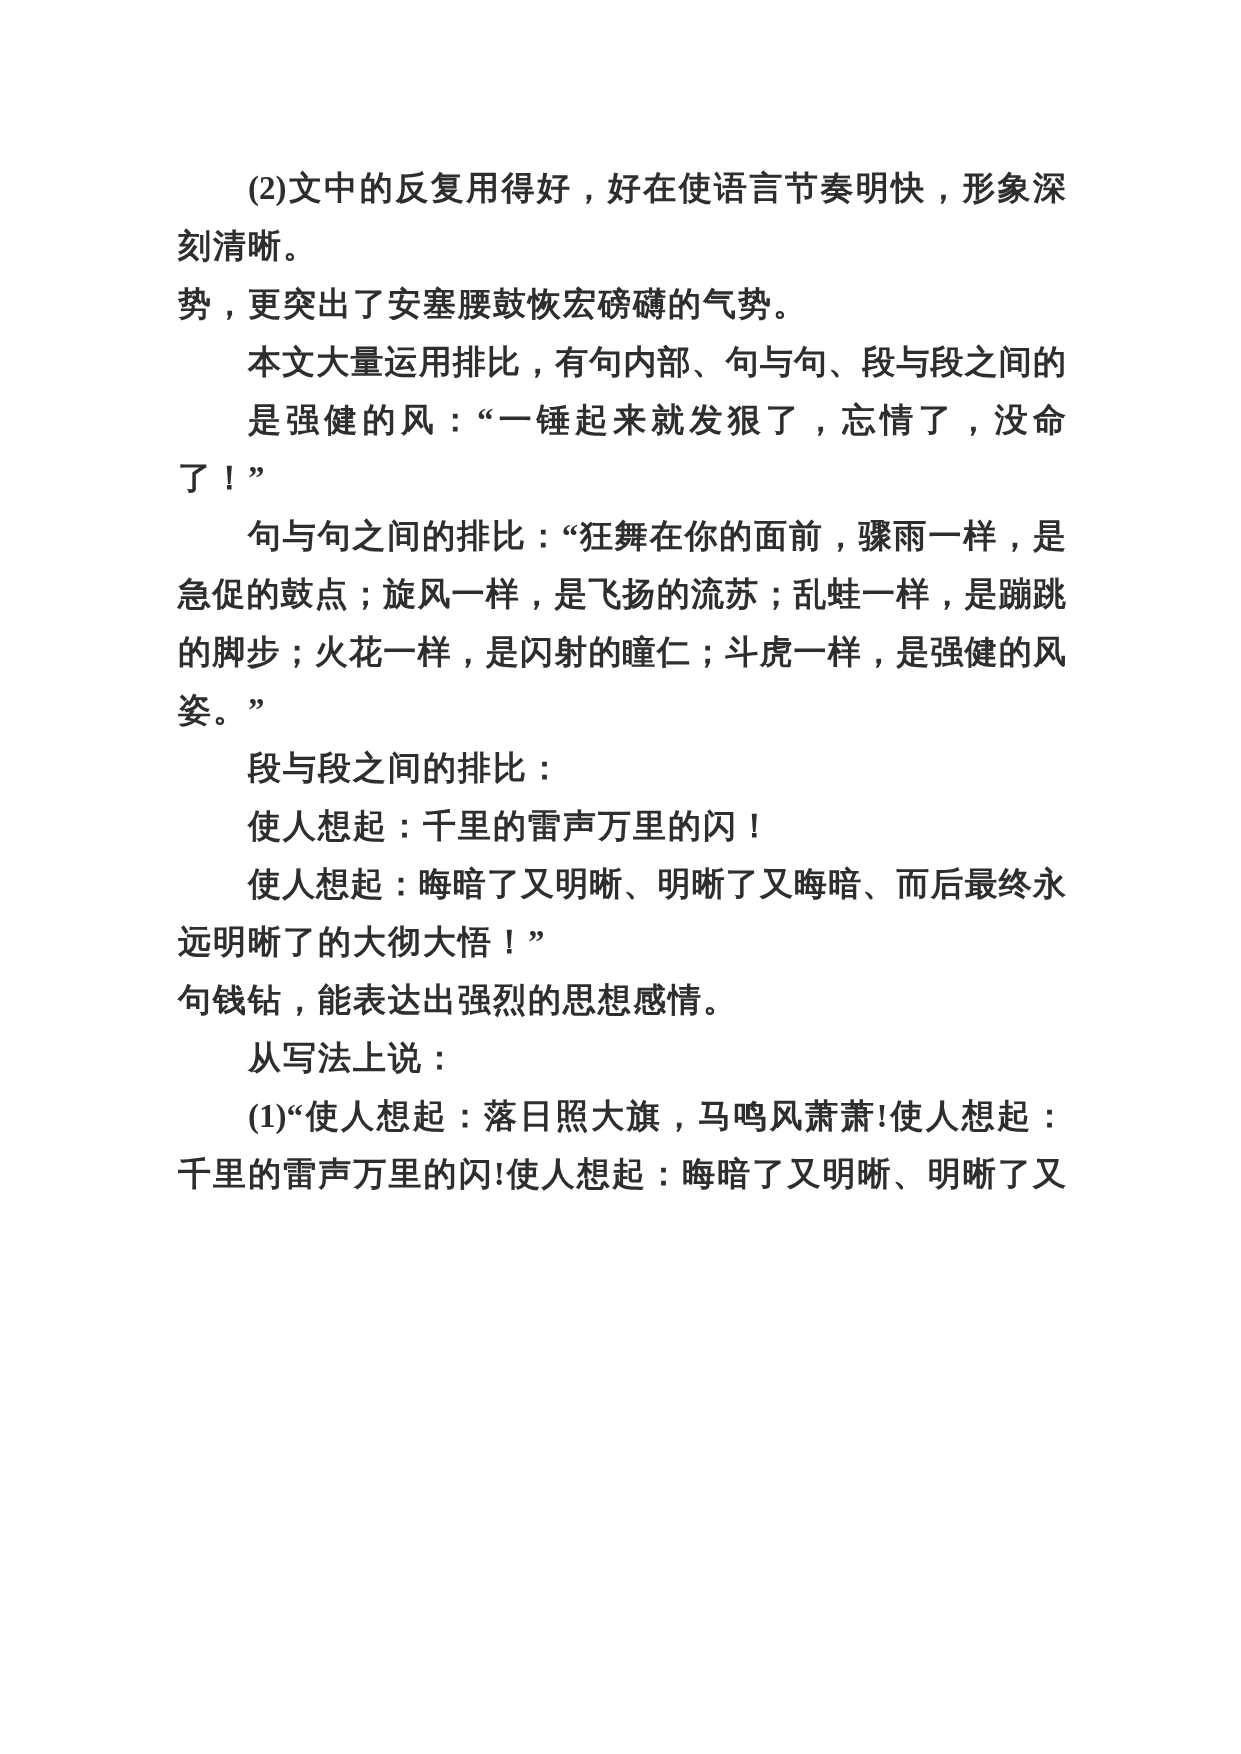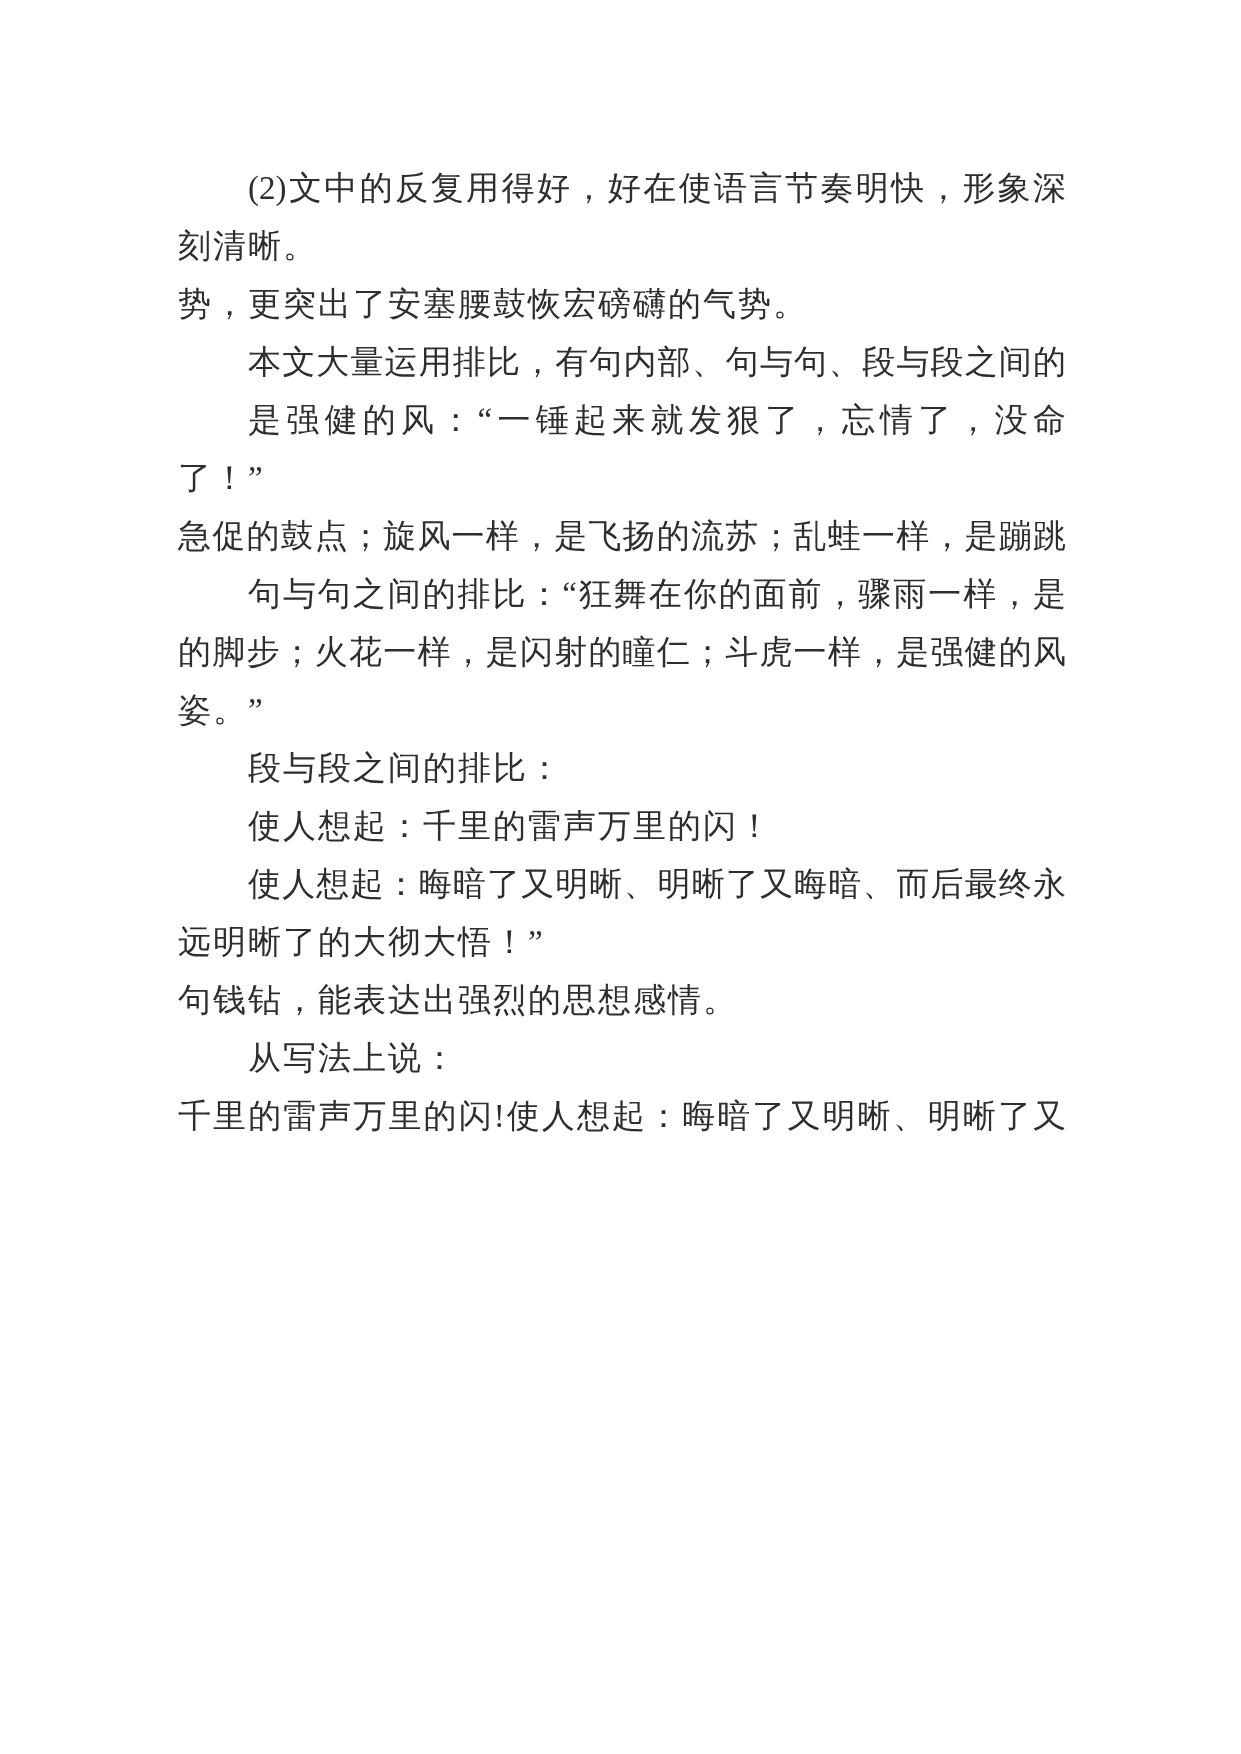--- a/index.html
+++ b/index.html
@@ -23,21 +23,21 @@
     left: 178px;
     top: 159px;
     width: 888px;
   }
   .line {
     height: 58px;
     line-height: 58px;
     font-size: 33px;
     color: #2e2e2e;
     font-family: "Liberation Serif", "DejaVu Serif", serif;
-    font-weight: normal;
+    font-weight: bold;
     letter-spacing: 2px;
     white-space: nowrap;
   }
   
   .line.fill {
     white-space: normal;
     text-align: justify;
     text-align-last: justify;
     text-justify: inter-character;
     letter-spacing: normal;
@@ -51,25 +51,26 @@
 <body>
 
 <div class="page">
   <div class="textblock">
     <div class="line indent fill">(2)文中的反复用得好，好在使语言节奏明快，形象深</div>
     <div class="line">刻清晰。</div>
     <div class="line">势，更突出了安塞腰鼓恢宏磅礴的气势。</div>
     <div class="line indent fill">本文大量运用排比，有句内部、句与句、段与段之间的</div>
     <div class="line indent fill">是强健的风：“一锤起来就发狠了，忘情了，没命</div>
     <div class="line">了！”</div>
+    <div class="line indent fill">句与句之间的排比：“狂舞在你的面前，骤雨一样，是</div>
     <div class="line fill">急促的鼓点；旋风一样，是飞扬的流苏；乱蛙一样，是蹦跳</div>
-    <div class="line indent fill">句与句之间的排比：“狂舞在你的面前，骤雨一样，是</div>
     <div class="line fill">的脚步；火花一样，是闪射的瞳仁；斗虎一样，是强健的风</div>
     <div class="line">姿。”</div>
     <div class="line indent">段与段之间的排比：</div>
     <div class="line indent">使人想起：千里的雷声万里的闪！</div>
     <div class="line indent fill">使人想起：晦暗了又明晰、明晰了又晦暗、而后最终永</div>
     <div class="line">远明晰了的大彻大悟！”</div>
     <div class="line">句钱钻，能表达出强烈的思想感情。</div>
     <div class="line indent">从写法上说：</div>
+    <div class="line indent fill">(1)“使人想起：落日照大旗，马鸣风萧萧!使人想起：</div>
     <div class="line fill">千里的雷声万里的闪!使人想起：晦暗了又明晰、明晰了又</div>
   </div>
 </div>
 
 </body></html>

